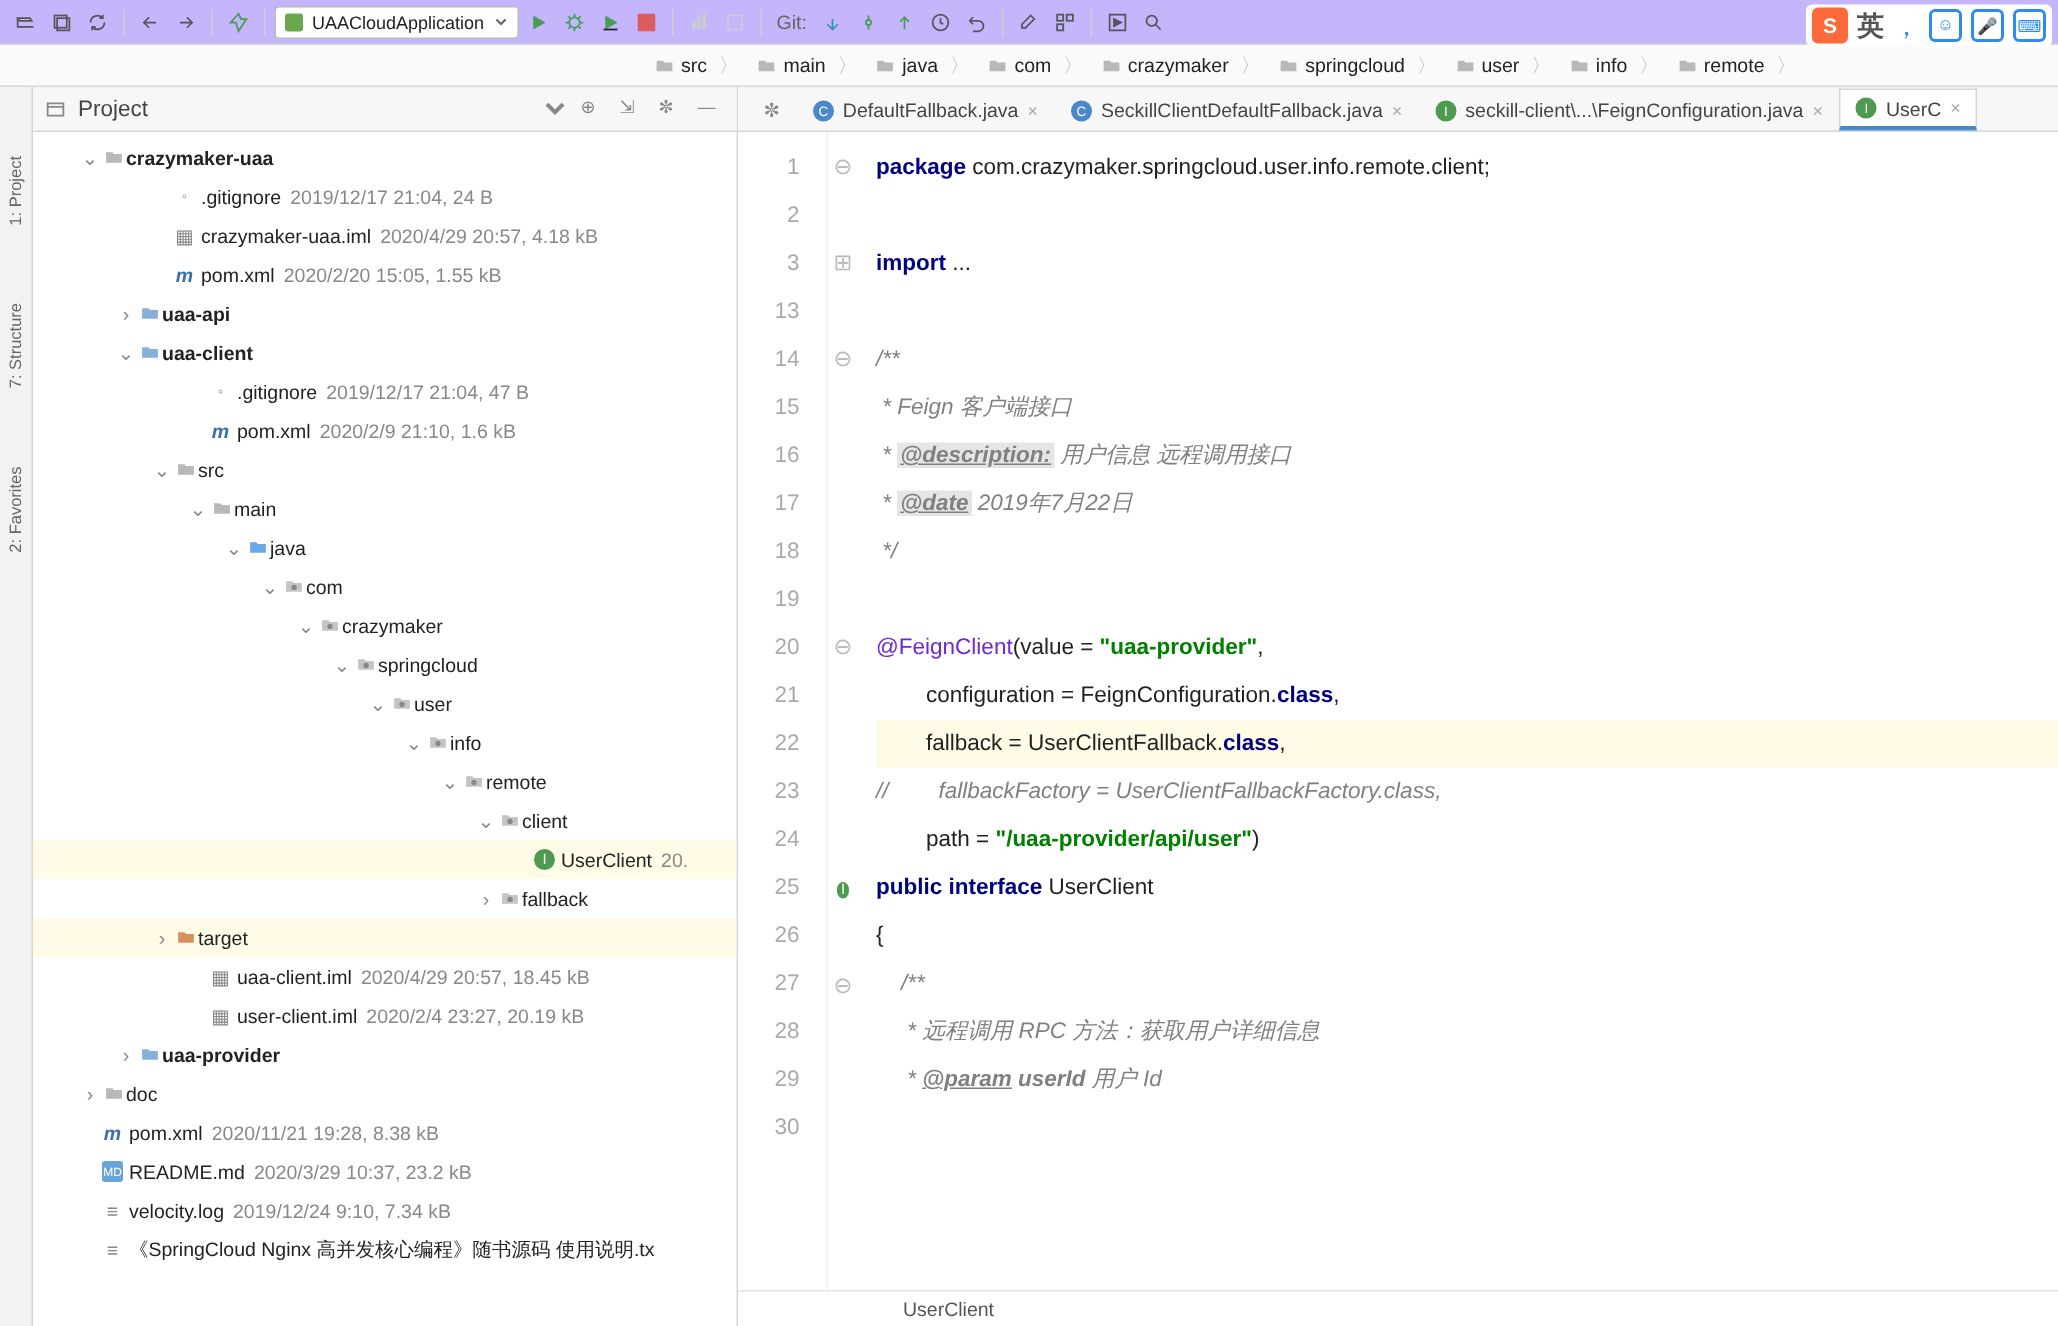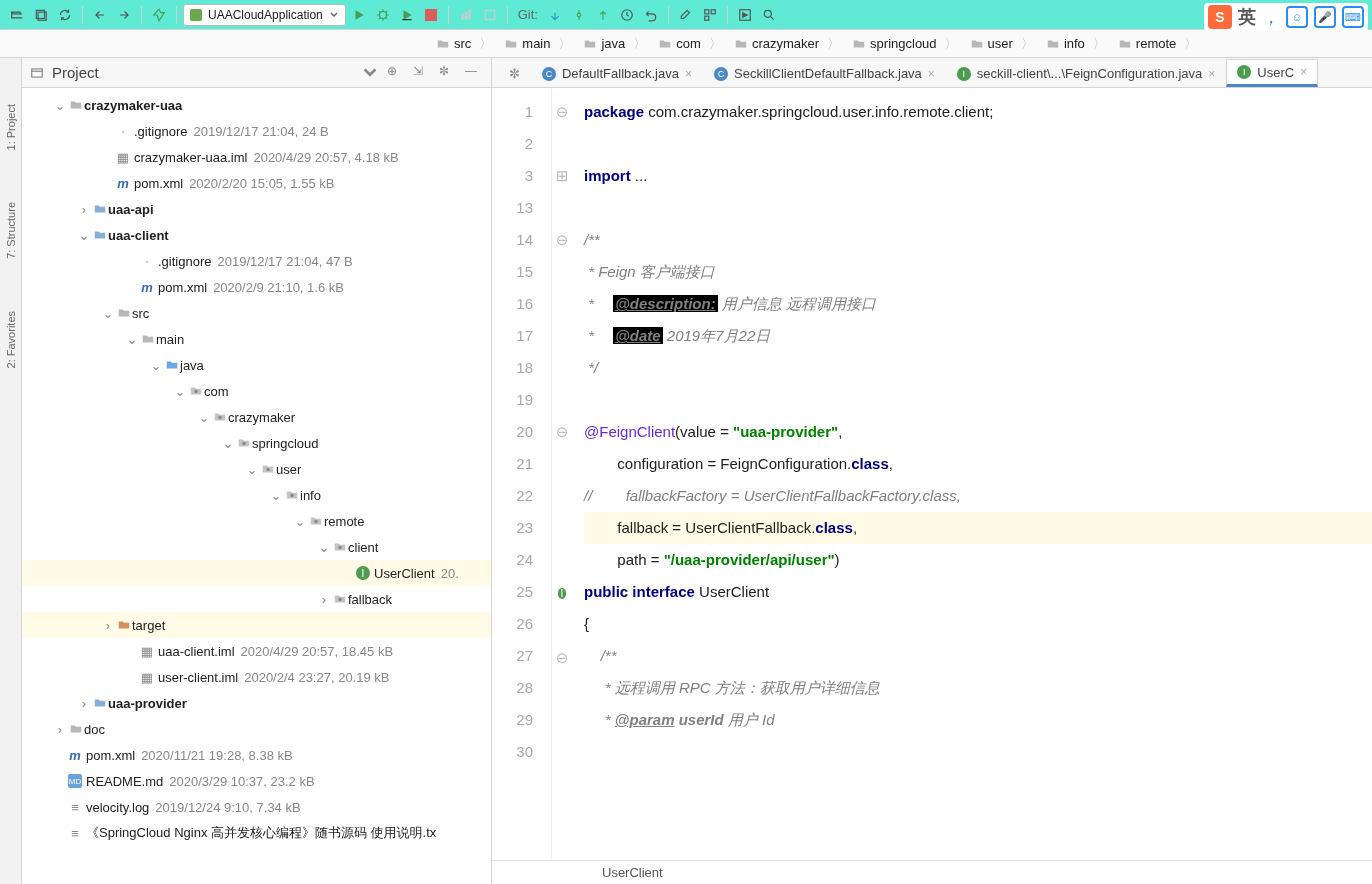--- a/index.html
+++ b/index.html
@@ -1,17 +1,17 @@
 <!DOCTYPE html>
 <html><head>
 <meta charset="utf-8">
 <style>
 * { margin:0; padding:0; box-sizing:border-box; font-family:"Segoe UI",Arial,sans-serif; }
 body { background:#fff; font-size:12px; color:#222; width:1372px; height:884px; overflow:hidden; }
-.toolbar { height:30px; display:flex; align-items:center; border-bottom:1px solid #d5d5d5; padding:0 6px; gap:2px; background:#5eead4; }
+.toolbar { height:30px; display:flex; align-items:center; border-bottom:1px solid #d5d5d5; padding:0 6px; gap:2px; background:#c4b5fd; }
 .tb-btn { width:22px; height:22px; display:flex; align-items:center; justify-content:center; color:#555; cursor:pointer; border-radius:3px; }
 .tb-sep { width:1px; height:18px; background:#d0d0d0; margin:0 4px; }
 .run-config { height:22px; border:1px solid #bbb; background:#fff; display:flex; align-items:center; padding:0 6px; gap:6px; cursor:pointer; border-radius:3px; }
 .run-config .c-icon { width:12px; height:12px; background:#6aa84f; border-radius:2px; }
 .tb-green { color:#499c54; }
 .tb-red { color:#db5c5c; }
 .git-label { font-size:13px; color:#666; padding:0 4px;}
 .breadcrumbs { height:28px; display:flex; align-items:center; border-bottom:1px solid #d5d5d5; padding:0 6px; gap:0; background:#fafafa; overflow:hidden;}
 .crumb { display:flex; align-items:center; gap:4px; padding:0 6px; font-size:13px; color:#222; cursor:pointer; white-space:nowrap;}
 .crumb svg.fold { width:14px;height:14px; }
@@ -40,21 +40,21 @@
 .code { flex:1; display:flex; font-family:"JetBrains Mono","Consolas",monospace; font-size:15px; overflow:auto;}
 .gutter { width:60px; background:#fff; border-right:1px solid #eee; text-align:right; padding:8px 18px 8px 0; color:#aaa; line-height:32px; user-select:none;}
 .gut-mark { width:20px; padding:8px 0; line-height:32px; text-align:center; color:#bbb;}
 .codearea { flex:1; padding:8px 0 8px 12px; line-height:32px;}
 .cl { height:32px; white-space:pre;}
 .cl.hl { background:#fffbe6; }
 .kw { color:#000080; font-weight:bold; }
 .ann { color:#6d28d9; }
 .str { color:#008000; font-weight:bold;}
 .cm { color:#808080; font-style:italic;}
-.doc-tag { color:#808080; font-style:italic; font-weight:bold; text-decoration:underline; background:#000000; padding:0 2px;margin-left:15px;}
+.doc-tag { color:#808080; font-style:italic; font-weight:bold; text-decoration:underline; background:#e5e5e5; padding:0 2px;}
 .doc-tag2 { color:#808080; font-style:italic; font-weight:bold; text-decoration:underline;}
 .breadcrumb-editor { height:24px; border-top:1px solid #e5e5e5; padding-left:110px; font-size:13px; color:#555; line-height:24px;}
 .ime-bar { position:absolute; top:3px; right:4px; display:flex; align-items:center; gap:6px; background:#fff; padding:2px 4px; border-radius:4px;}
 .ime-bar .s-ico { width:24px;height:24px; background:#ff6a3c; color:#fff; border-radius:4px; display:flex;align-items:center;justify-content:center;font-size:14px;font-weight:bold;}
 .ime-bar .b-ico { width:22px;height:22px; color:#2d8cf0; border:2px solid #2d8cf0; border-radius:4px; display:flex;align-items:center;justify-content:center;font-size:11px;}
 svg { display:inline-block; }
 </style>
 </head>
 <body>
 
@@ -594,22 +594,22 @@
         <div class="cl"><span class="kw">import </span><span class="hl-green">...</span></div>
         <div class="cl"></div>
         <div class="cl"><span class="cm">/**</span></div>
         <div class="cl"><span class="cm"> * Feign 客户端接口</span></div>
         <div class="cl"><span class="cm"> * </span><span class="doc-tag">@description:</span><span class="cm"> 用户信息 远程调用接口</span></div>
         <div class="cl"><span class="cm"> * </span><span class="doc-tag">@date</span><span class="cm"> 2019年7月22日</span></div>
         <div class="cl"><span class="cm"> */</span></div>
         <div class="cl"></div>
         <div class="cl"><span class="ann">@FeignClient</span><span>(value = </span><span class="str">"uaa-provider"</span><span>,</span></div>
         <div class="cl"><span>        configuration = FeignConfiguration.</span><span class="kw">class</span><span>,</span></div>
+        <div class="cl hl"><span>        fallback = UserClientFallback.</span><span class="kw">class</span><span>,</span></div>
         <div class="cl"><span class="cm">//        fallbackFactory = UserClientFallbackFactory.class,</span></div>
-        <div class="cl hl"><span>        fallback = UserClientFallback.</span><span class="kw">class</span><span>,</span></div>
         <div class="cl"><span>        path = </span><span class="str">"/uaa-provider/api/user"</span><span>)</span></div>
         <div class="cl"><span class="kw">public </span><span class="kw">interface </span><span>UserClient</span></div>
         <div class="cl"><span>{</span></div>
         <div class="cl"><span class="cm">    /**</span></div>
         <div class="cl"><span class="cm">     * 远程调用 RPC 方法：获取用户详细信息</span></div>
         <div class="cl"><span class="cm">     * </span><span class="doc-tag2">@param</span><span class="cm" style="font-weight:bold"> userId</span><span class="cm"> 用户 Id</span></div>
       </div>
     </div>
     <div class="breadcrumb-editor">UserClient</div>
   </div>

